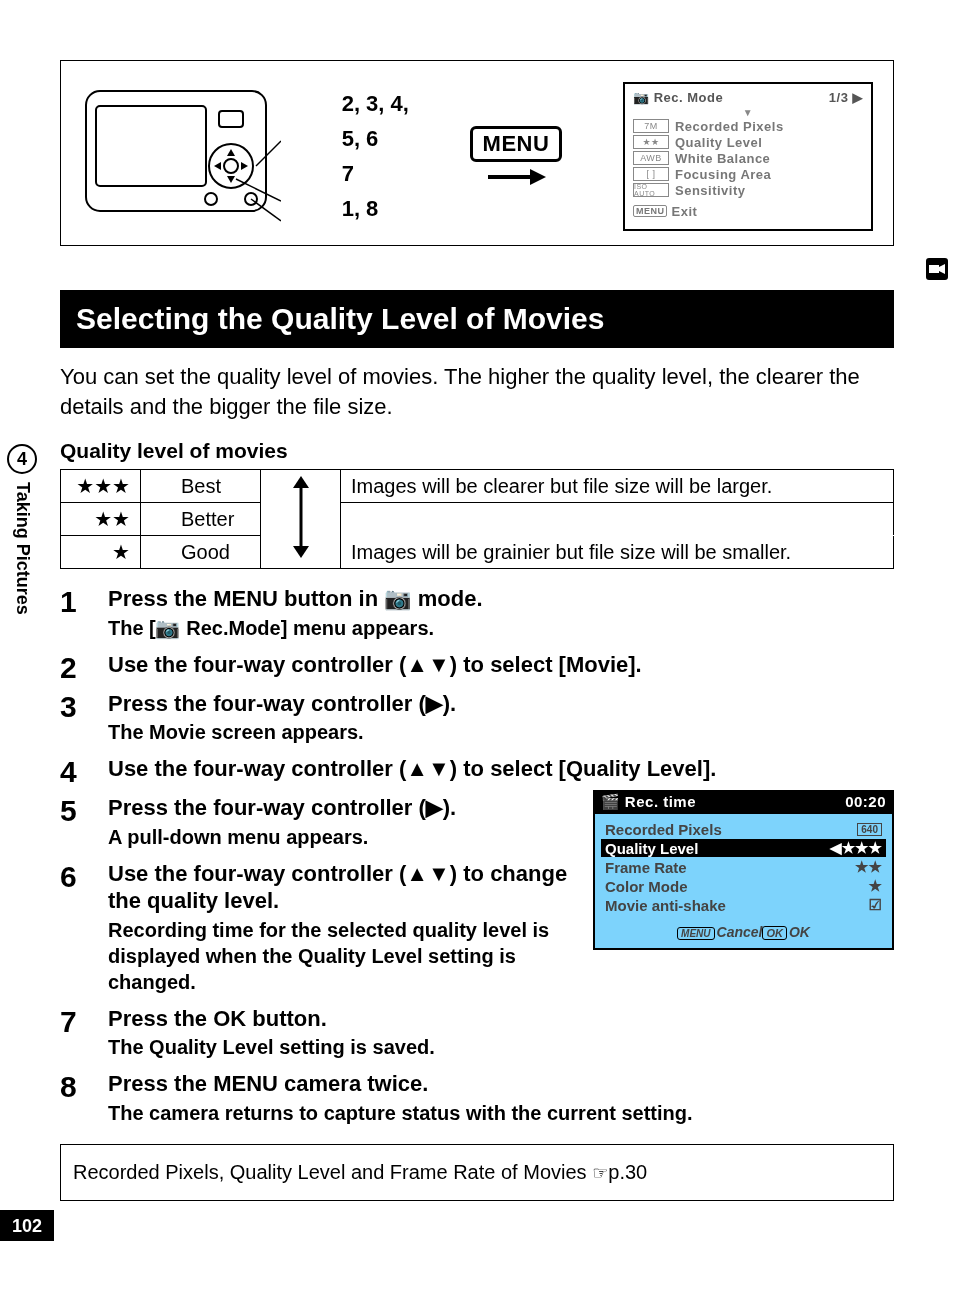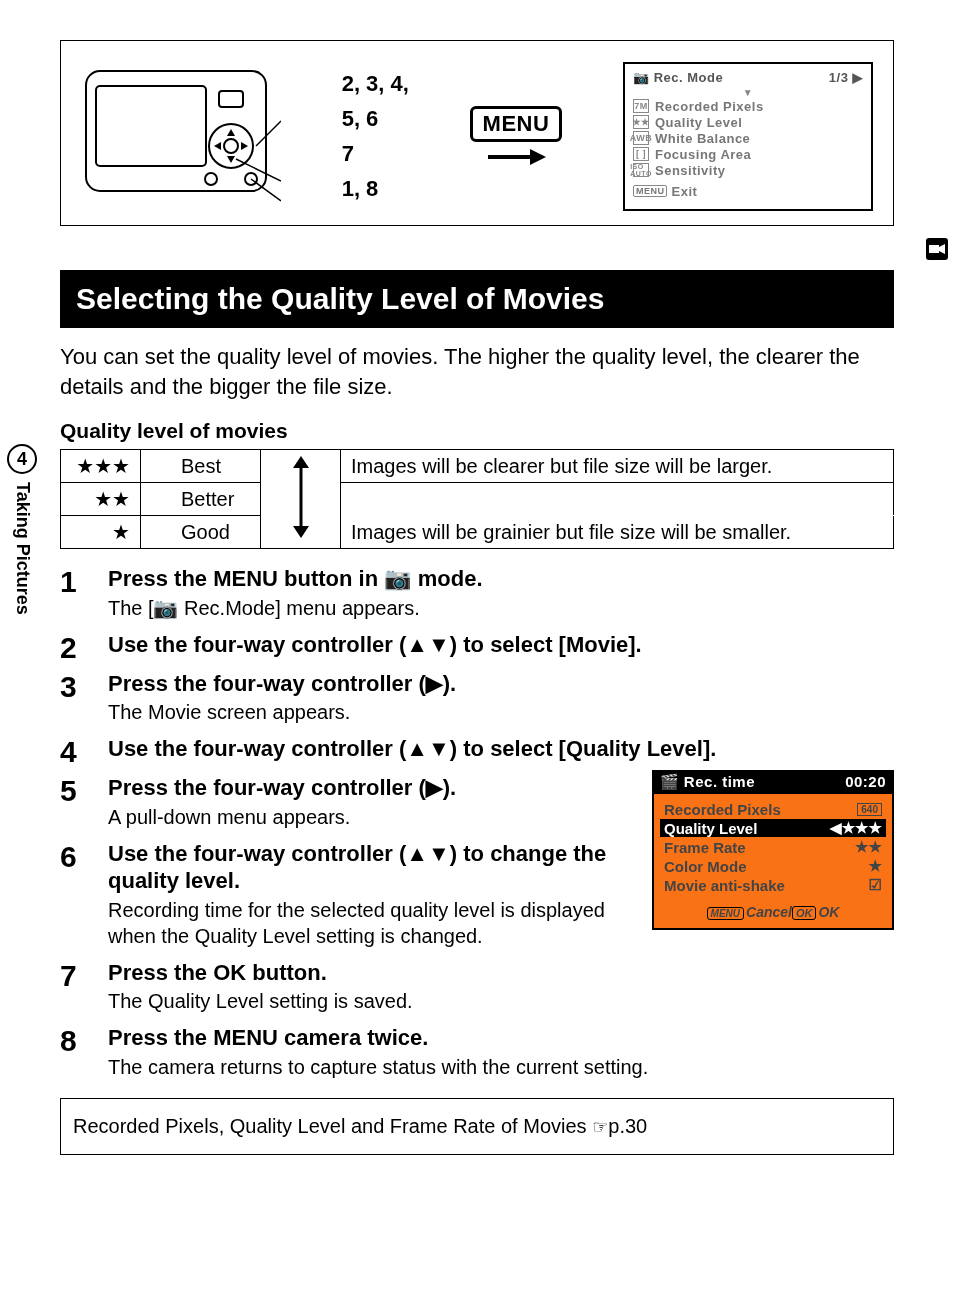--- a/index.html
+++ b/index.html
@@ -48,31 +48,32 @@
     font-weight:bold;font-size:18px;
   }
   
   .diagram-box{
     border:1.5px solid #000;
     padding:20px 20px 14px 20px;
     display:flex;
     align-items:center;
     justify-content:space-between;
     gap:10px;
+    margin-top:20px;
   }
   .camera-svg{width:200px;height:150px;flex:0 0 auto;}
   .callouts{font-size:22px;font-weight:bold;line-height:1.6;}
   .arrow-col{display:flex;flex-direction:column;align-items:center;gap:6px;}
   .menu-box{border:3px solid #000;border-radius:6px;padding:2px 10px;font-weight:bold;font-size:22px;letter-spacing:.5px;}
   .big-arrow{width:60px;height:18px;}
   .lcd{border:2px solid #000;width:250px;padding:6px 8px 10px 8px;font-size:13px;font-weight:bold;color:#777;letter-spacing:.5px;}
   .lcd-title{display:flex;justify-content:space-between;align-items:center;color:#555;margin-bottom:2px;}
   .lcd-title-left{display:flex;align-items:center;gap:4px;}
   .lcd-row{display:flex;align-items:center;gap:6px;margin:1px 0;}
-  .lcd-icon{width:16px;height:14px;border:1.5px solid #888;display:flex;align-items:center;justify-content:center;font-size:9px;color:#888;font-weight:bold;}
+  .lcd-icon{width:36px;height:14px;border:1.5px solid #888;display:flex;align-items:center;justify-content:center;font-size:9px;color:#888;font-weight:normal;}
   .lcd-exit{display:flex;align-items:center;gap:4px;margin-top:6px;}
   .lcd-menu{border:1px solid #888;font-size:9px;padding:0 2px;border-radius:2px;}
   .badge-right{width:22px;height:22px;background:#000;border-radius:3px;margin-left:auto;position:relative;right:-54px;top:10px;}
   .badge-wrap{display:flex;justify-content:flex-end;margin:2px 0 -6px 0;}
 
   
   .heading-bar{
     background:#000;color:#fff;
     font-size:30px;font-weight:bold;
     padding:12px 16px;margin:26px 0 14px 0;
@@ -87,28 +88,28 @@
   .qtable .word{width:120px;padding-left:40px;}
   .qtable .mid{width:80px;text-align:center;position:relative;border-top:1px solid #000;border-bottom:1px solid #000;}
   .qtable .desc{}
 
   
   .steps{margin-top:16px;}
   .step{display:flex;gap:18px;margin:6px 0;}
   .step-num{font-size:30px;font-weight:bold;width:30px;flex:0 0 auto;line-height:1.1;}
   .step-body{flex:1;}
   .step-title{font-size:22px;font-weight:bold;line-height:1.25;}
-  .step-note{font-size:20px;margin:2px 0 4px 0;line-height:1.3;}
+  .step-note{font-size:20px;margin:2px 0 4px 0;line-height:1.3;font-weight:bold;}
   .ok-btn{font-family:Arial;font-weight:bold;}
   .inline-menu{font-weight:bold;}
 
   
   .mini-lcd{
-    float:right;width:242px;margin:-4px 0 8px 12px;
-    background:#f97316;
+    float:right;width:301px;margin:-4px 0 8px 12px;
+    background:#7dd3fc;
   }
   .mini-lcd-title{
     background:#000;color:#fff;display:flex;justify-content:space-between;
     padding:3px 8px;font-size:15px;font-weight:bold;letter-spacing:.5px;
   }
   .mini-lcd-body{border:2px solid #000;border-top:none;padding:6px 10px 8px 10px;font-size:15px;font-weight:bold;color:#444;}
   .mini-row{display:flex;justify-content:space-between;align-items:center;margin:1px 0;}
   .mini-row.sel{background:#000;color:#fff;padding:0 4px;margin:0 -4px;}
   .mini-foot{display:flex;justify-content:center;margin-top:10px;font-size:14px;font-weight:bold;font-style:italic;}
   .mini-ok-box{border:1.5px solid #000;border-radius:3px;font-size:11px;padding:0 3px;margin-right:2px;}

